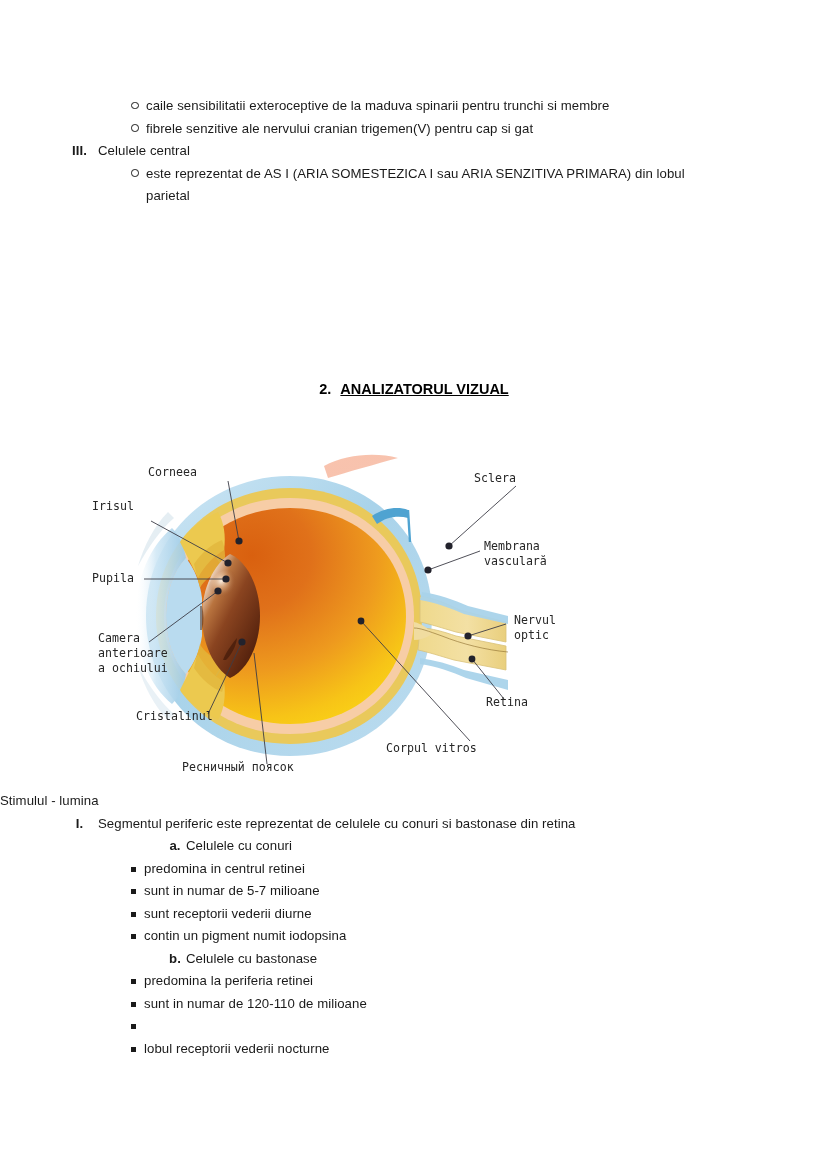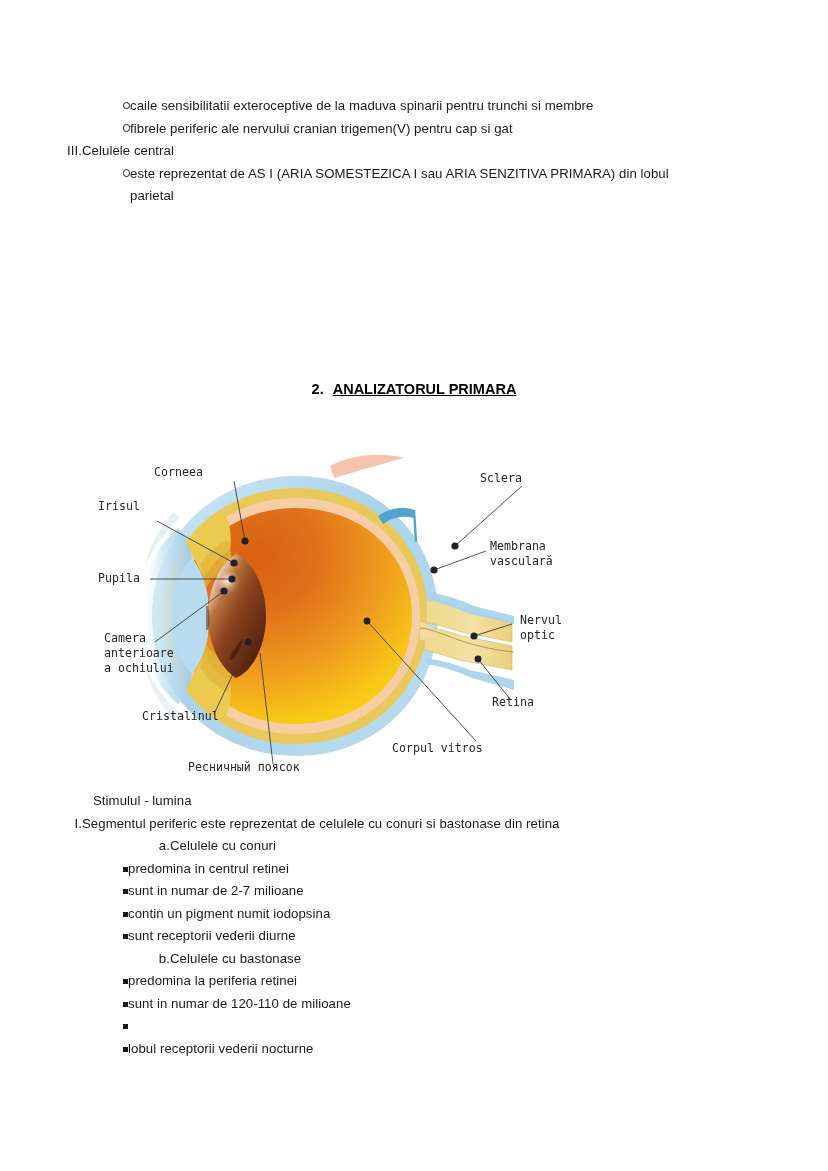--- a/index.html
+++ b/index.html
@@ -23,25 +23,27 @@
   .doc-text {
     font-family: "Liberation Sans", sans-serif;
     font-size: 13.2px;
     line-height: 22.5px;
     color: #1a1a1a;
     letter-spacing: 0.005em;
   }
   .row {
     display: flex;
     align-items: flex-start;
+    margin-left: 16px;
   }
   .marker {
     flex: 0 0 auto;
-    text-align: right;
+    text-align: center;
     white-space: pre;
+    font-weight: bold;
   }
   .body-text {
     flex: 1 1 auto;
   }
 
   
   .lvl-roman   { padding-left: 45px; }
   .lvl-roman .marker  { width: 37px; }
   .lvl-circle  { padding-left: 108px; }
   .lvl-circle .marker { width: 22px; font-size: 11px; line-height: 22.5px; }
@@ -84,64 +86,63 @@
     font-size: 14.5px;
     font-weight: bold;
     color: #000;
   }
   #section-heading .num { margin-right: 9px; }
   #section-heading .ttl { text-decoration: underline; }
 
   
   #eye-figure {
     position: absolute;
-    left: 82px;
+    left: 76px;
     top: 446px;
     width: 660px;
     height: 340px;
   }
   #eye-figure svg { display: block; }
 
   
   #bottom-block {
     position: absolute;
     left: 0;
     top: 790px;
     width: 828px;
   }
   #stimulus-line {
-    padding-left: 93px;
   }
 </style>
 </head>
 <body>
 
 <div class="page">
 
   <div id="top-block" class="doc-text">
       <div class="row lvl-circle">
         <span class="marker"><span class="ci"></span></span>
         <span class="body-text" style="max-width: 545px;">caile sensibilitatii exteroceptive de la maduva spinarii pentru trunchi si membre</span>
       </div>
       <div class="row lvl-circle">
         <span class="marker"><span class="ci"></span></span>
-        <span class="body-text" style="max-width: 545px;">fibrele periferic ale nervului cranian trigemen(V) pentru cap si gat</span>
+        <span class="body-text" style="max-width: 545px;">fibrele senzitive ale nervului cranian trigemen(V) pentru cap si gat</span>
       </div>
       <div class="row lvl-roman">
         <span class="marker">III.</span>
         <span class="body-text" style="max-width: 545px;">Celulele central</span>
       </div>
       <div class="row lvl-circle">
         <span class="marker"><span class="ci"></span></span>
         <span class="body-text" style="max-width: 545px;">este reprezentat de AS I (ARIA SOMESTEZICA I sau ARIA SENZITIVA PRIMARA) din lobul parietal</span>
       </div>
     </div>
 
   <div id="section-heading">
-    <span class="num">2.</span><span class="ttl">ANALIZATORUL PRIMARA</span>
+    <span class="num">2.</span><span class="ttl">ANALIZATORUL VIZUAL</span>
   </div>
 
   <div id="eye-figure">
     <svg width="660" height="340" viewBox="0 0 660 340" xmlns="http://www.w3.org/2000/svg">
       <defs>
         <radialGradient id="vitreous" cx="34%" cy="22%" r="92%">
           <stop offset="0%" stop-color="#d9600f"></stop>
           <stop offset="28%" stop-color="#e0711a"></stop>
           <stop offset="58%" stop-color="#ee9a1e"></stop>
           <stop offset="82%" stop-color="#f7c417"></stop>
@@ -347,29 +348,29 @@
         <div class="row lvl-alpha">
           <span class="marker">a.</span>
           <span class="body-text" style="max-width: 560px;">Celulele cu conuri</span>
         </div>
         <div class="row lvl-square">
           <span class="marker"><span class="sq"></span></span>
           <span class="body-text" style="max-width: 560px;">predomina in centrul retinei</span>
         </div>
         <div class="row lvl-square">
           <span class="marker"><span class="sq"></span></span>
-          <span class="body-text" style="max-width: 560px;">sunt in numar de 2-7 milioane</span>
+          <span class="body-text" style="max-width: 560px;">sunt in numar de 5-7 milioane</span>
+        </div>
+        <div class="row lvl-square">
+          <span class="marker"><span class="sq"></span></span>
+          <span class="body-text" style="max-width: 560px;">sunt receptorii vederii diurne</span>
         </div>
         <div class="row lvl-square">
           <span class="marker"><span class="sq"></span></span>
           <span class="body-text" style="max-width: 560px;">contin un pigment numit iodopsina</span>
-        </div>
-        <div class="row lvl-square">
-          <span class="marker"><span class="sq"></span></span>
-          <span class="body-text" style="max-width: 560px;">sunt receptorii vederii diurne</span>
         </div>
         <div class="row lvl-alpha">
           <span class="marker">b.</span>
           <span class="body-text" style="max-width: 560px;">Celulele cu bastonase</span>
         </div>
         <div class="row lvl-square">
           <span class="marker"><span class="sq"></span></span>
           <span class="body-text" style="max-width: 560px;">predomina la periferia retinei</span>
         </div>
         <div class="row lvl-square">

